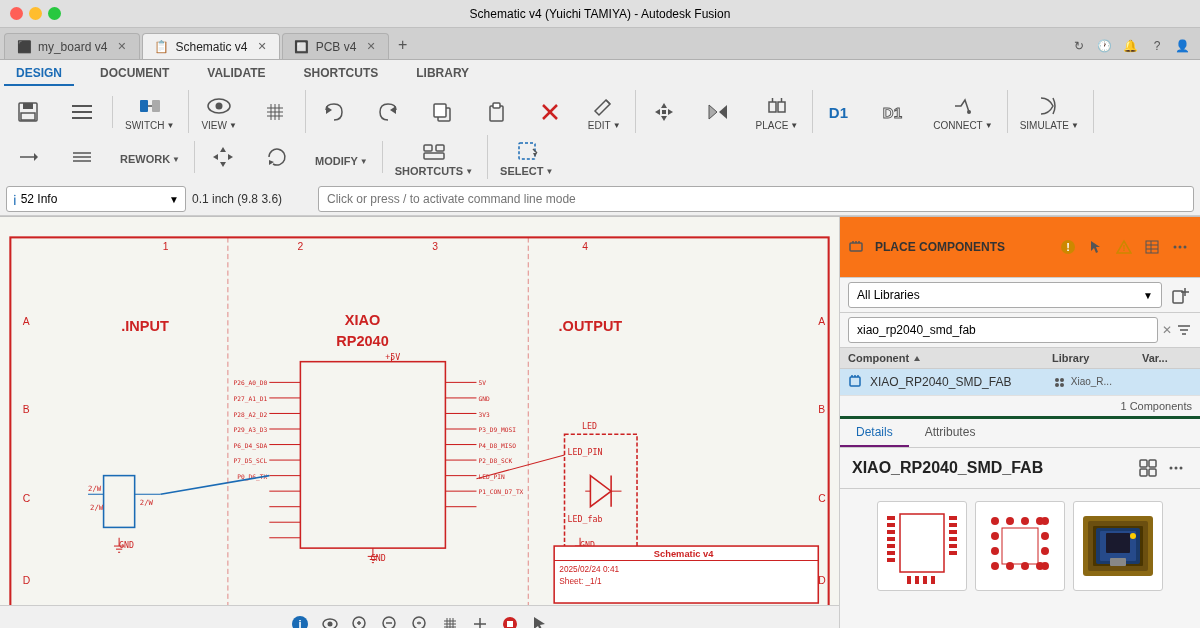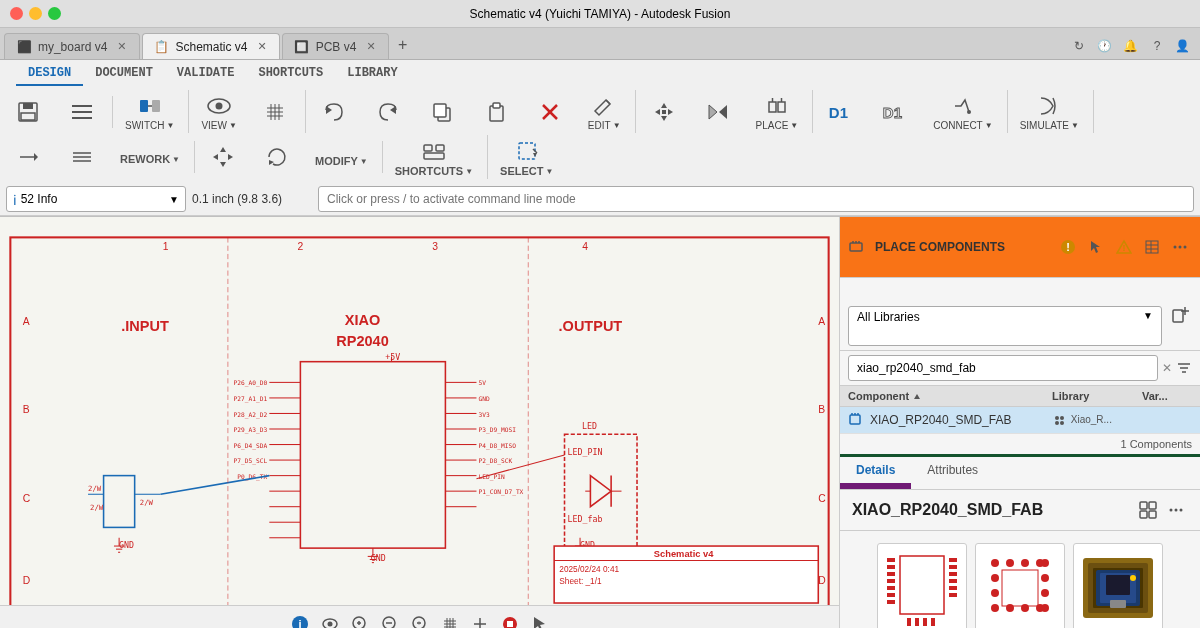--- a/index.html
+++ b/index.html
@@ -17,21 +17,21 @@
     .tab-bar { background: #d0d0d0; height: 32px; display: flex; align-items: flex-end; padding-left: 4px; gap: 2px; border-bottom: 1px solid #b0b0b0; }
     .tab { display: flex; align-items: center; gap: 6px; padding: 0 12px; height: 26px; background: #c8c8c8; border: 1px solid #b0b0b0; border-bottom: none; border-radius: 4px 4px 0 0; font-size: 12px; color: #444; cursor: pointer; position: relative; }
     .tab.active { background: #f0f0f0; color: #222; }
     .tab-close { margin-left: 4px; color: #666; font-size: 11px; cursor: pointer; }
     .tab-add { width: 24px; height: 24px; display: flex; align-items: center; justify-content: center; cursor: pointer; font-size: 16px; color: #555; margin-bottom: 2px; }
     .tab-bar-right { margin-left: auto; display: flex; align-items: center; gap: 8px; padding-right: 8px; padding-bottom: 4px; }
     .tab-bar-icon { width: 18px; height: 18px; display: flex; align-items: center; justify-content: center; color: #555; cursor: pointer; }
 
     
     .toolbar-area { background: #f0f0f0; border-bottom: 1px solid #c0c0c0; }
-    .menu-tabs { display: flex; padding: 2px 16px 0; gap: 0; font-family: Liberation Mono, monospace; }
+    .menu-tabs { display: flex; padding: 2px 4px 0; gap: 14px; }
     .menu-tab { padding: 4px 12px; font-size: 12px; font-weight: 600; color: #555; cursor: pointer; border-bottom: 2px solid transparent; }
     .menu-tab.active { color: #1a6bb5; border-bottom: 2px solid #1a6bb5; }
 
     .toolbar { display: flex; align-items: center; padding: 4px 6px; gap: 2px; flex-wrap: wrap; min-height: 52px; }
     .tb-group { display: flex; align-items: center; gap: 10px; padding-right: 8px; border-right: 1px solid #ccc; margin-right: 4px; }
     .tb-group:last-child { border-right: none; }
     .tb-btn-group { display: flex; flex-direction: column; align-items: center; padding: 2px 6px; cursor: pointer; border-radius: 3px; min-width: 44px; }
     .tb-btn-icon { width: 28px; height: 28px; display: flex; align-items: center; justify-content: center; }
     .tb-btn-label { font-size: 10px; color: #444; display: flex; align-items: center; gap: 2px; }
     .tb-btn-caret { font-size: 8px; }
@@ -53,42 +53,42 @@
     .canvas-bottom-btn { width: 22px; height: 22px; display: flex; align-items: center; justify-content: center; cursor: pointer; border-radius: 3px; }
 
     
     .right-panel { width: 360px; background: #f5f5f5; display: flex; flex-direction: column; }
     .rp-header { display: flex; align-items: center; padding: 18px 8px; gap: 11px; background: #f97316; border-bottom: 1px solid #ccc; }
     .rp-title { font-size: 12px; font-weight: 600; color: #333; flex: 1; }
     .rp-icons { display: flex; gap: 4px; }
     .rp-icon-btn { width: 24px; height: 24px; display: flex; align-items: center; justify-content: center; cursor: pointer; border-radius: 3px; }
 
     .rp-filter-row { display: flex; align-items: center; padding: 4px 8px; gap: 6px; border-bottom: 1px solid #ccc; }
-    .rp-filter-select { flex: 1; background: white; border: 1px solid #aaa; border-radius: 3px; padding: 3px 8px; font-size: 12px; height: 40px; display: flex; align-items: flex-start; justify-content: space-between; cursor: pointer; margin-top: 24px; }
+    .rp-filter-select { flex: 1; background: white; border: 1px solid #aaa; border-radius: 3px; padding: 3px 8px; font-size: 12px; height: 26px; display: flex; align-items: center; justify-content: space-between; cursor: pointer; }
 
     .rp-search-row { display: flex; align-items: center; padding: 4px 8px; gap: 4px; border-bottom: 1px solid #ccc; }
     .rp-search-input { flex: 1; background: white; border: 1px solid #aaa; border-radius: 3px; padding: 3px 8px; font-size: 12px; height: 26px; }
     .rp-search-clear { cursor: pointer; color: #888; }
 
     .rp-table-header { display: flex; padding: 4px 8px; background: #e0e0e0; border-bottom: 1px solid #ccc; font-size: 11px; font-weight: 600; color: #444; }
     .rp-col-component { flex: 1; }
     .rp-col-library { width: 90px; }
     .rp-col-variant { width: 50px; }
 
     .rp-table-row { display: flex; padding: 4px 8px; border-bottom: 1px solid #e0e0e0; align-items: center; cursor: pointer; background: #cce4f5; }
     .rp-row-icon { width: 18px; height: 18px; margin-right: 4px; }
     .rp-row-name { flex: 1; font-size: 12px; color: #333; }
     .rp-row-lib { width: 90px; font-size: 10px; color: #555; }
     .rp-row-var { width: 50px; font-size: 11px; color: #555; display: flex; align-items: center; gap: 2px; }
 
     .rp-count { padding: 4px 8px; font-size: 11px; color: #555; text-align: right; border-bottom: 3px solid #14532d; }
 
     .rp-detail-tabs { display: flex; border-bottom: 1px solid #ccc; }
     .rp-detail-tab { padding: 6px 16px; font-size: 12px; cursor: pointer; color: #555; border-bottom: 2px solid transparent; }
-    .rp-detail-tab.active { color: #1a6bb5; border-bottom: 6px solid #701a75; font-weight: 700; }
+    .rp-detail-tab.active { color: #1a6bb5; border-bottom: 2px solid #701a75; font-weight: 400; }
 
     .rp-detail-name { padding: 8px 12px; font-size: 16px; font-weight: 600; color: #222; display: flex; align-items: center; gap: 8px; border-bottom: 1px solid #ccc; }
     .rp-detail-icons { display: flex; gap: 4px; margin-left: auto; }
 
     .rp-detail-thumbnails { display: flex; gap: 8px; padding: 12px; justify-content: center; }
     .rp-thumb { width: 90px; height: 90px; border: 1px solid #ccc; border-radius: 3px; background: white; display: flex; align-items: center; justify-content: center; overflow: hidden; }
 
     
     .schematic-svg { position: absolute; top: 0; left: 0; width: 100%; height: 100%; }
   </style>

